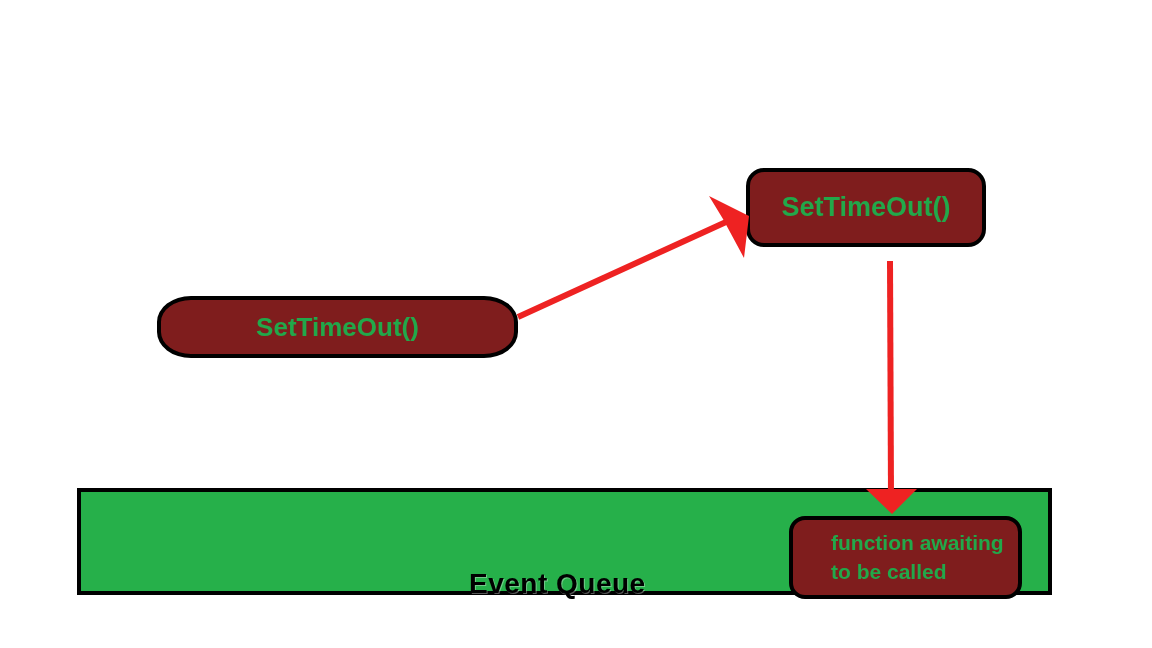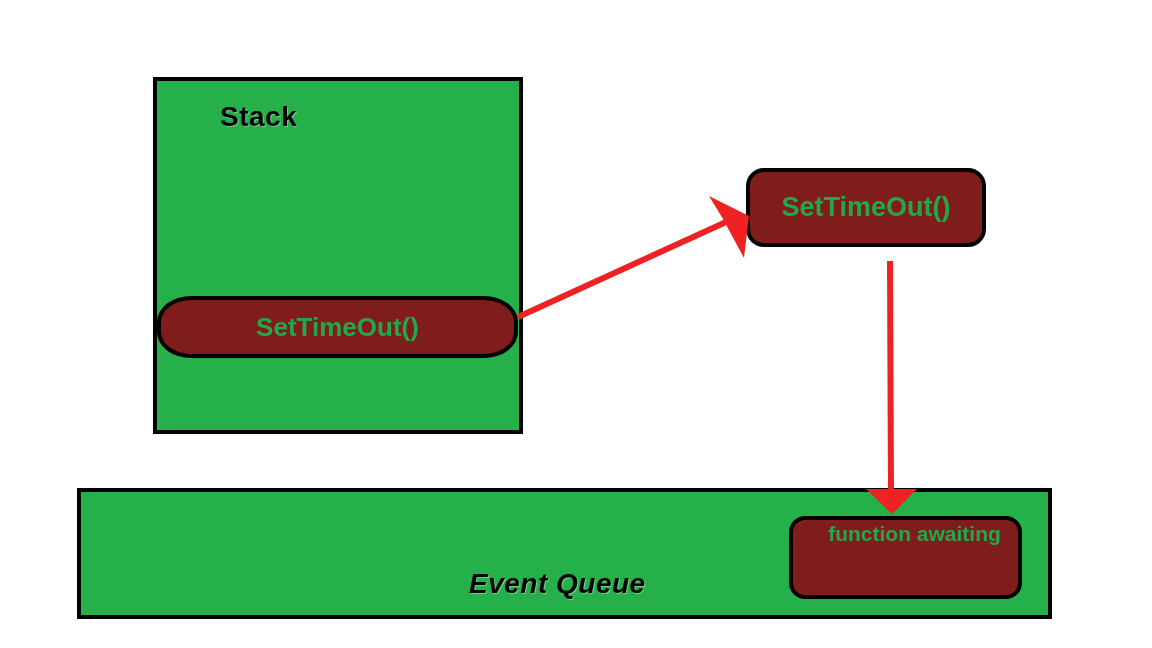--- a/index.html
+++ b/index.html
@@ -18,21 +18,21 @@
 
   
   .panel {
     position: absolute;
     background: #26b04a;
     border: 4px solid #000000;
     box-sizing: border-box;
   }
   #stack-panel     { left: 153px; top: 77px;  width: 370px; height: 357px; }
   #webapi-panel    { left: 694px; top: 77px;  width: 358px; height: 357px; }
-  #eventqueue-panel{ left: 77px;  top: 488px; width: 975px; height: 131px; font-style: italic; }
+  #eventqueue-panel{ left: 77px;  top: 488px; width: 975px; height: 107px; }
 
   .panel-title {
     position: absolute;
     color: #000000;
     font-weight: bold;
     font-size: 28px;
     letter-spacing: 0.5px;
     white-space: nowrap;
     text-shadow: 1px 1px 0 rgba(255,255,255,0.35);
   }
@@ -78,22 +78,22 @@
   }
   #webapi-callout .callout-label { font-size: 27px; }
 
   
   #eventqueue-callout {
     left: 789px;
     top: 516px;
     width: 233px;
     height: 83px;
     border-radius: 16px;
-    padding-left: 18px;
-    flex-direction: row;
+    padding-left: 38px;
+    flex-direction: column;
     align-items: flex-start;
     justify-content: center;
   }
   #eventqueue-callout .callout-label {
     font-size: 21px;
     line-height: 1.35;
   }
 
   
   #arrow-layer {
@@ -103,39 +103,37 @@
     width: 1152px;
     height: 648px;
     pointer-events: none;
   }
 </style>
 </head>
 <body>
 
 <div id="canvas">
 
-  <div class="panel" id="stack-panel">
-    <div class="panel-title" id="stack-title">Stack</div>
-  </div>
 
   <div class="callout" id="stack-callout">
     <span class="callout-label">SetTimeOut()</span>
   </div>
 
 
   <div class="callout" id="webapi-callout">
     <span class="callout-label">SetTimeOut()</span>
   </div>
 
   <div class="panel" id="eventqueue-panel">
     <div class="panel-title" id="eventqueue-title">Event Queue</div>
   </div>
 
   <div class="callout" id="eventqueue-callout">
     <span class="callout-label">function awaiting</span>
+    <span class="callout-label">to be called</span>
   </div>
 
   <svg id="arrow-layer" viewBox="0 0 1152 648">
 
     <g>
       <line x1="518" y1="317" x2="726" y2="222" stroke="#ee2222" stroke-width="6"></line>
       <polygon points="709,196 749,216 744,258 723,219" fill="#ee2222"></polygon>
     </g>
 
     <g>

